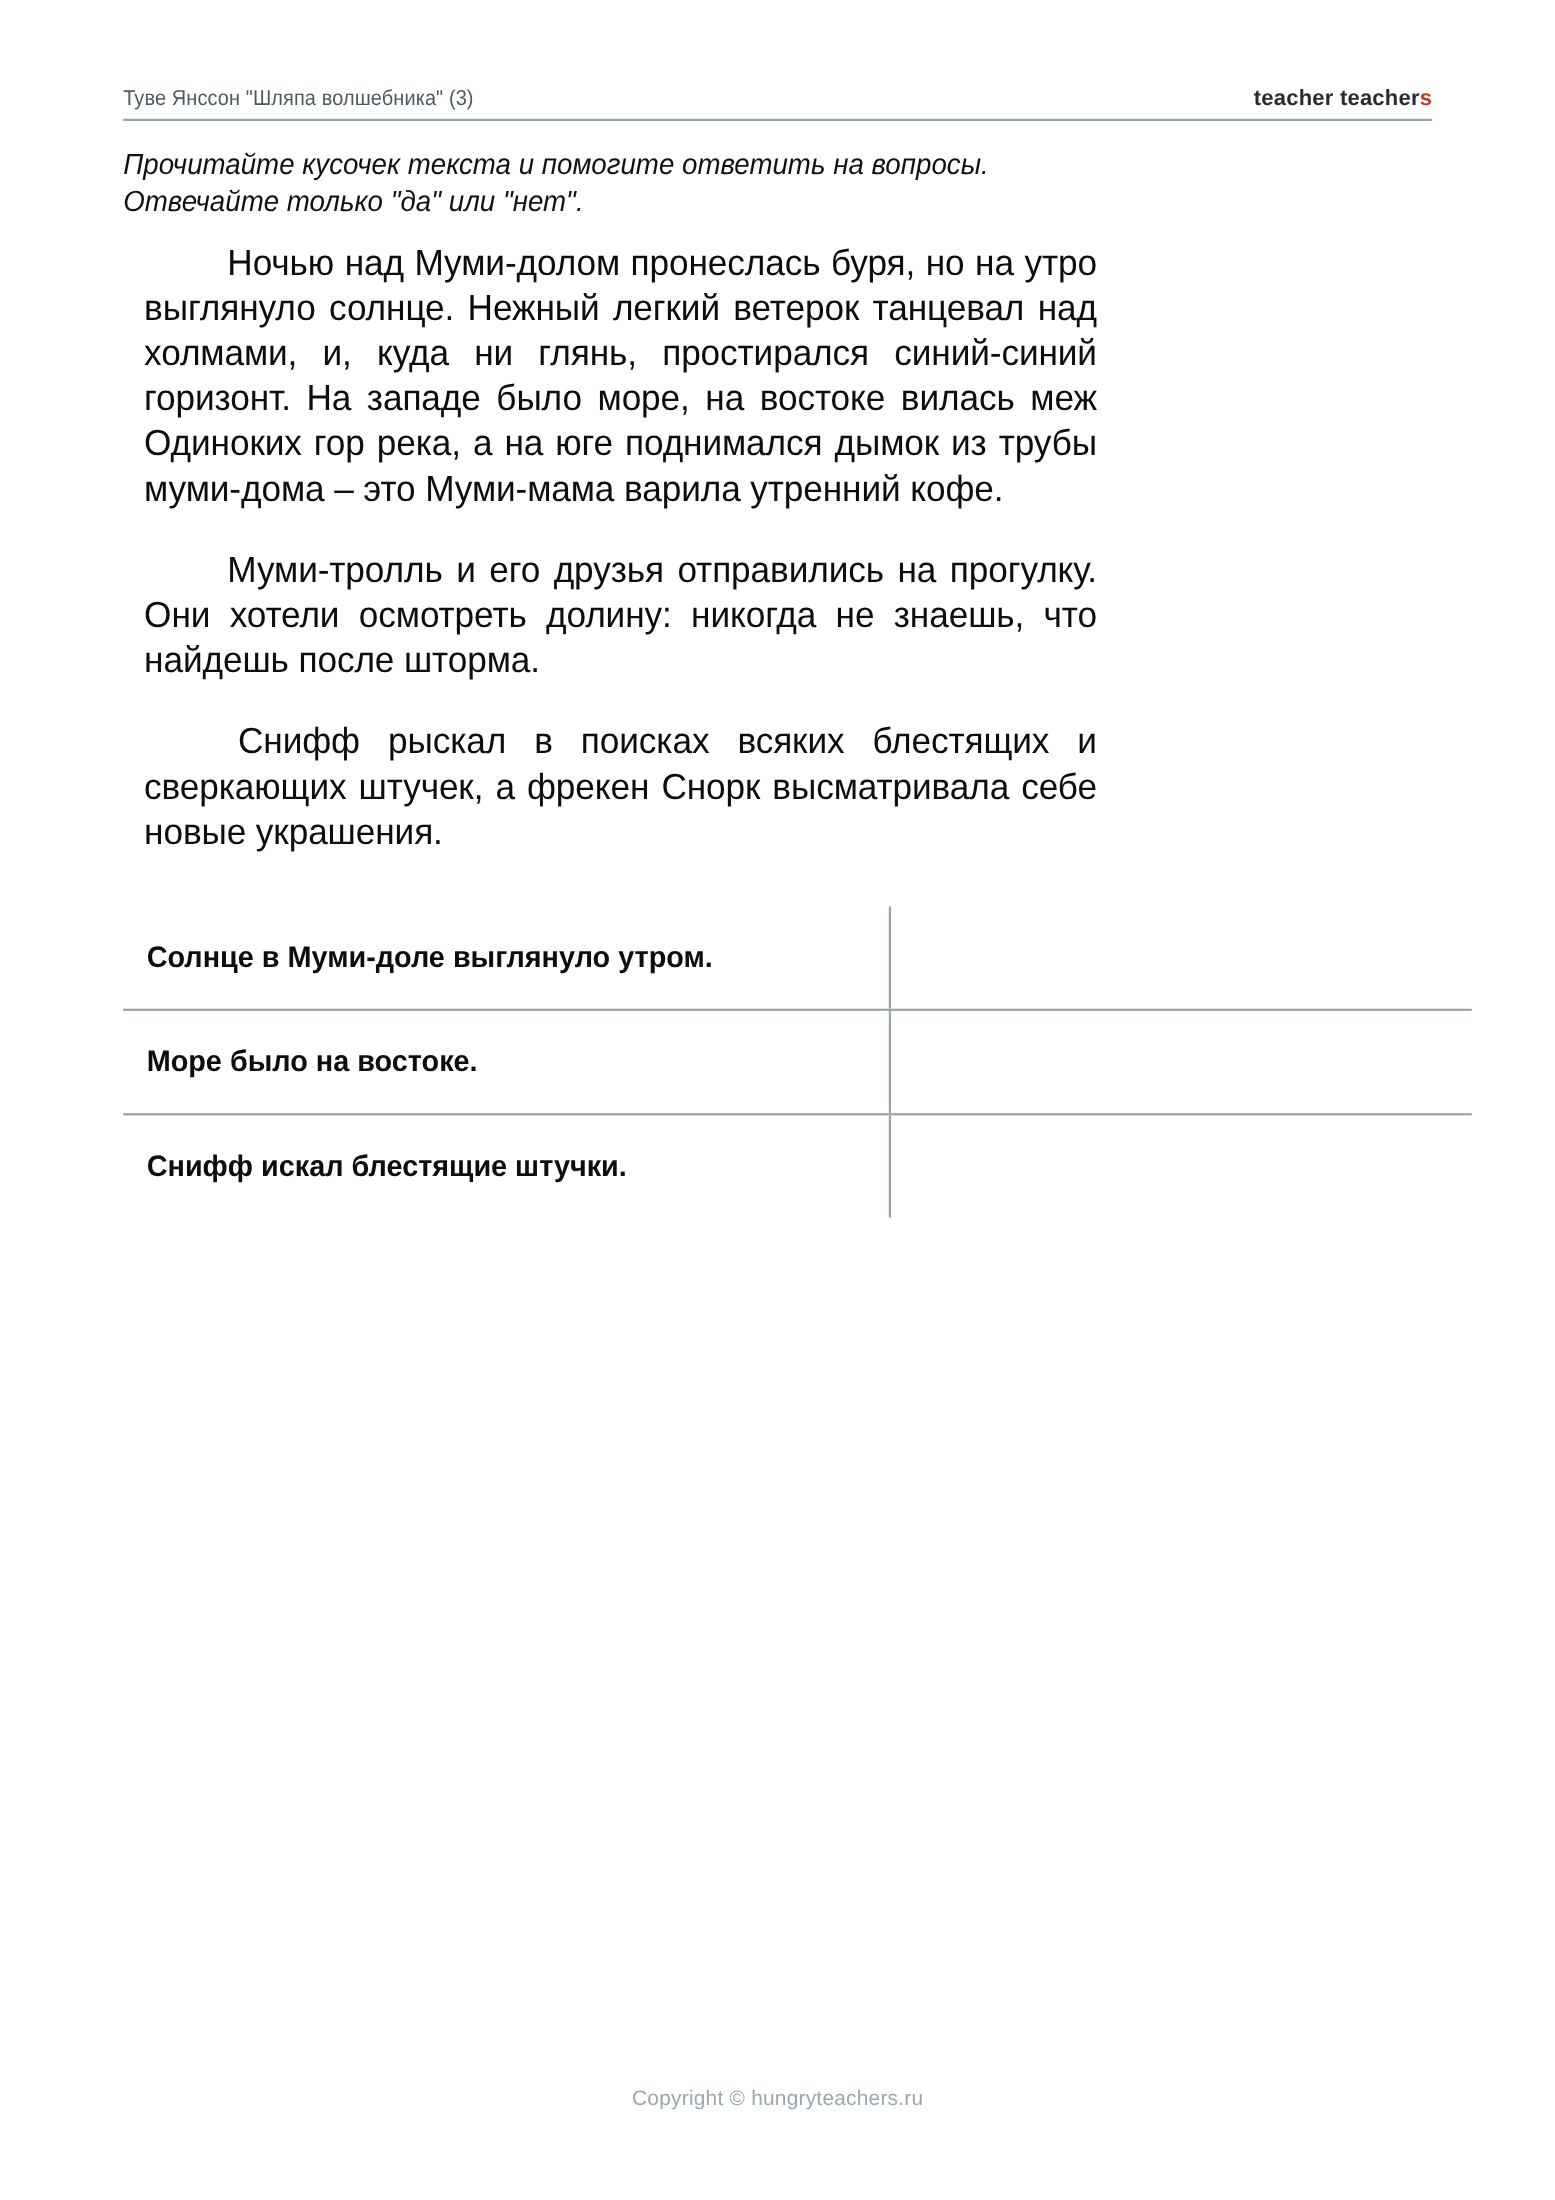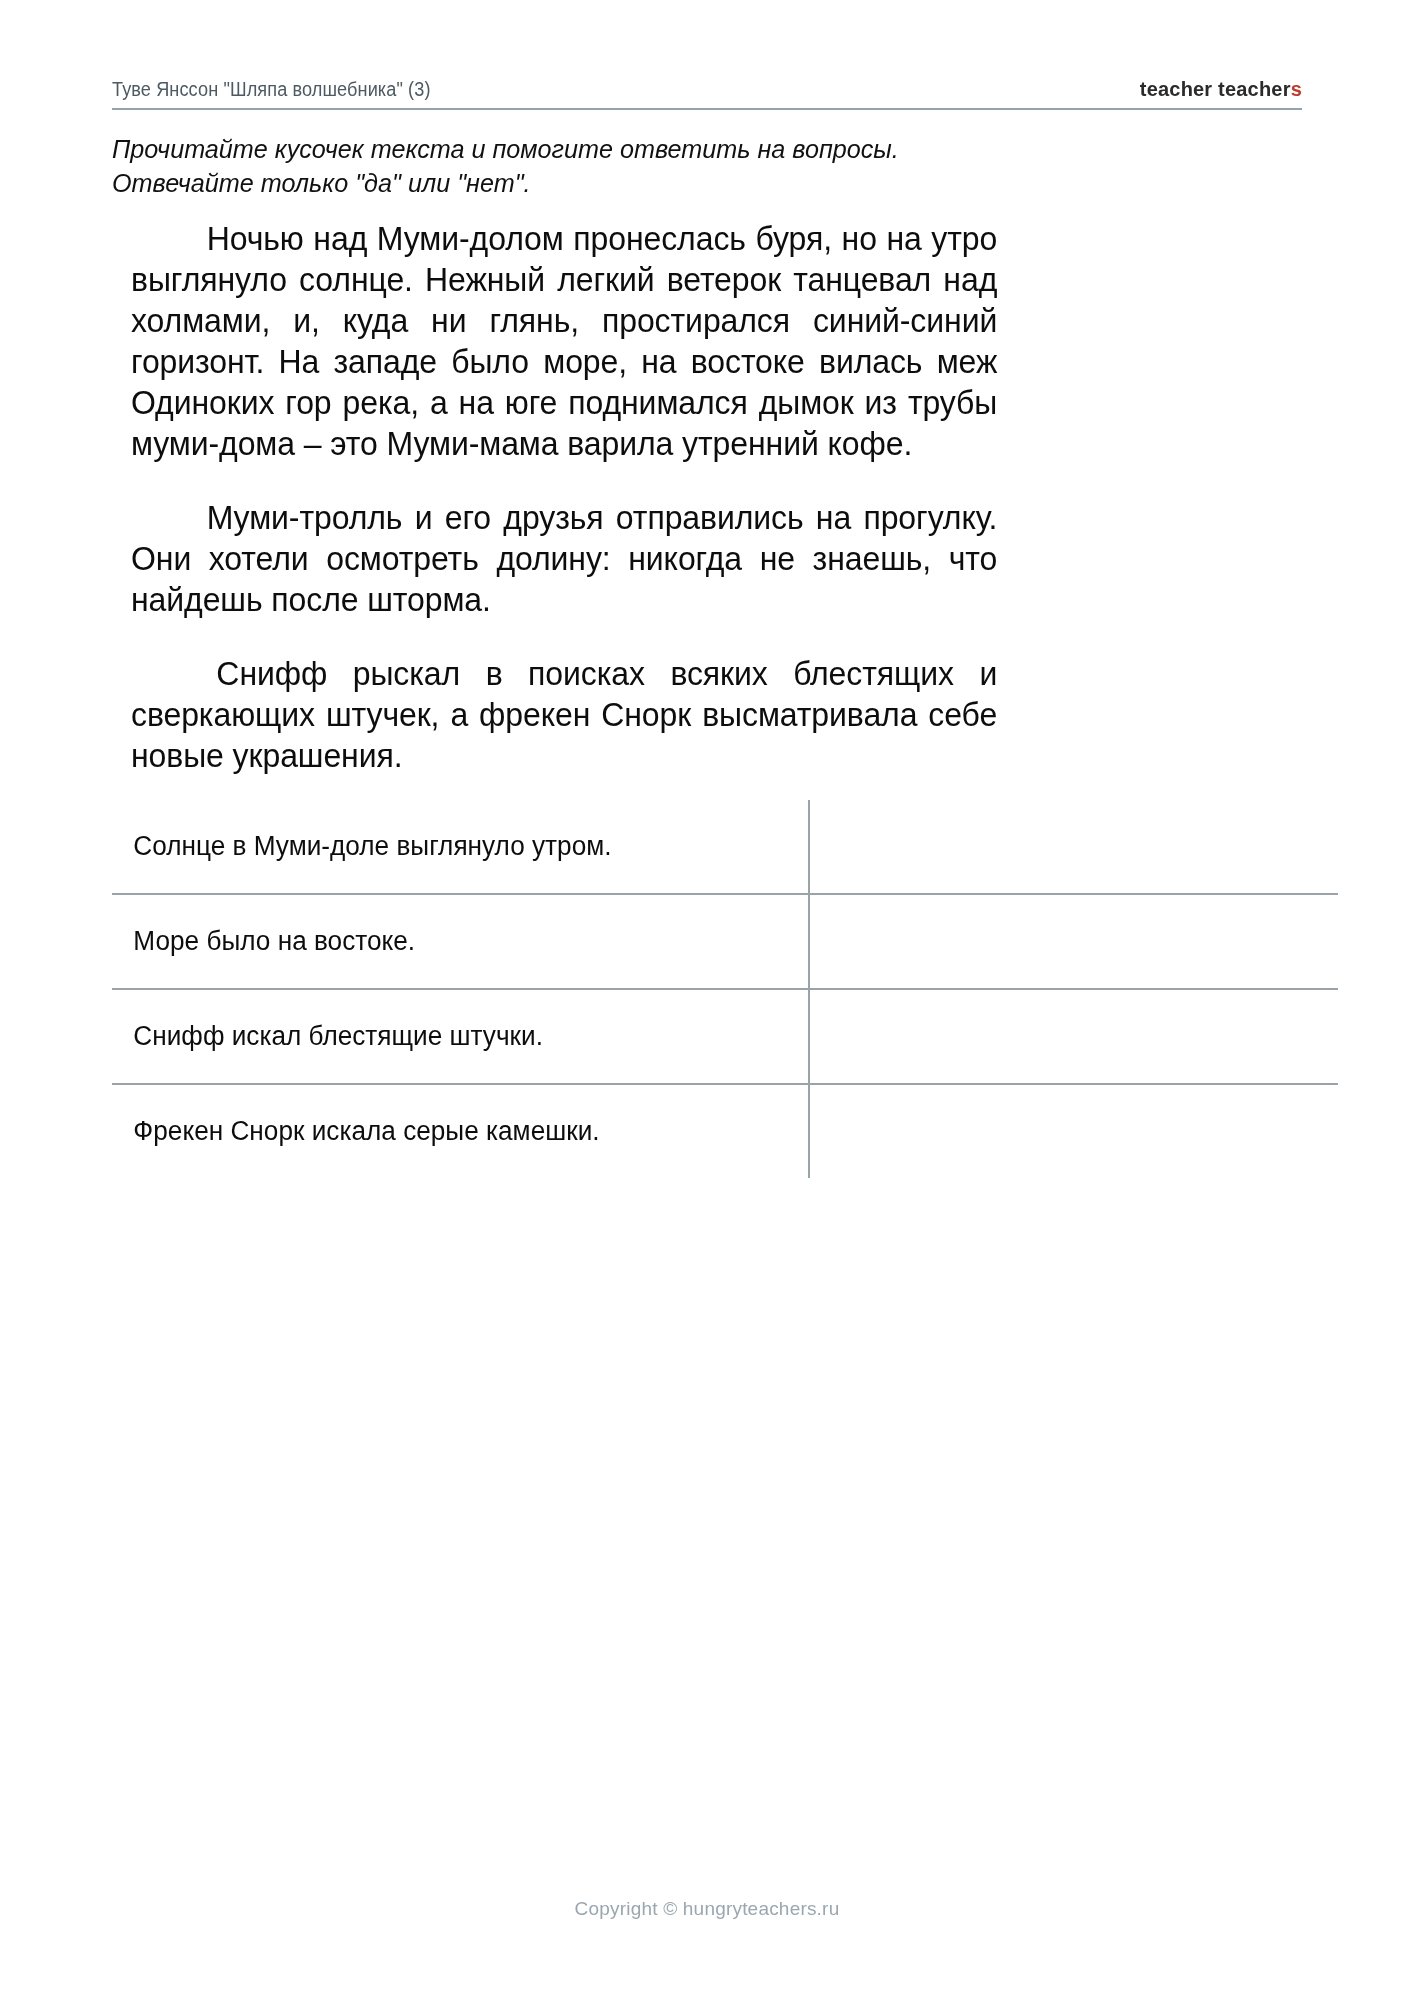--- a/index.html
+++ b/index.html
@@ -95,24 +95,25 @@
     transform-origin: left top;
     letter-spacing: -0.1px;
   }
   .para:last-child { margin-bottom: 0; }
   .para.p3 { text-indent: 88px; }
 
   
   .qtable {
     position: absolute;
     left: 112px;
-    top: 800px;
+    top: 824px;
     width: 1190px;
     border-collapse: collapse;
     table-layout: fixed;
+    font-weight: bold;
   }
   .qtable td {
     border-bottom: 2px solid #9aa3a8;
     padding: 0;
     vertical-align: middle;
   }
   .qtable tr:first-child td { border-top: none; }
   .qtable tr:last-child td { border-bottom: none; }
   .qtable .q-cell {
     width: 662px;
@@ -170,22 +171,18 @@
         <td class="a-cell"></td>
       </tr>
       <tr>
         <td class="q-cell">Море было на востоке.</td>
         <td class="a-cell"></td>
       </tr>
       <tr>
         <td class="q-cell">Снифф искал блестящие штучки.</td>
         <td class="a-cell"></td>
       </tr>
-      <tr>
-        <td class="q-cell">Фрекен Снорк искала серые камешки.</td>
-        <td class="a-cell"></td>
-      </tr>
     </tbody>
   </table>
 
   <div class="footer">Copyright © hungryteachers.ru</div>
 
 </div>
 
 </body></html>

